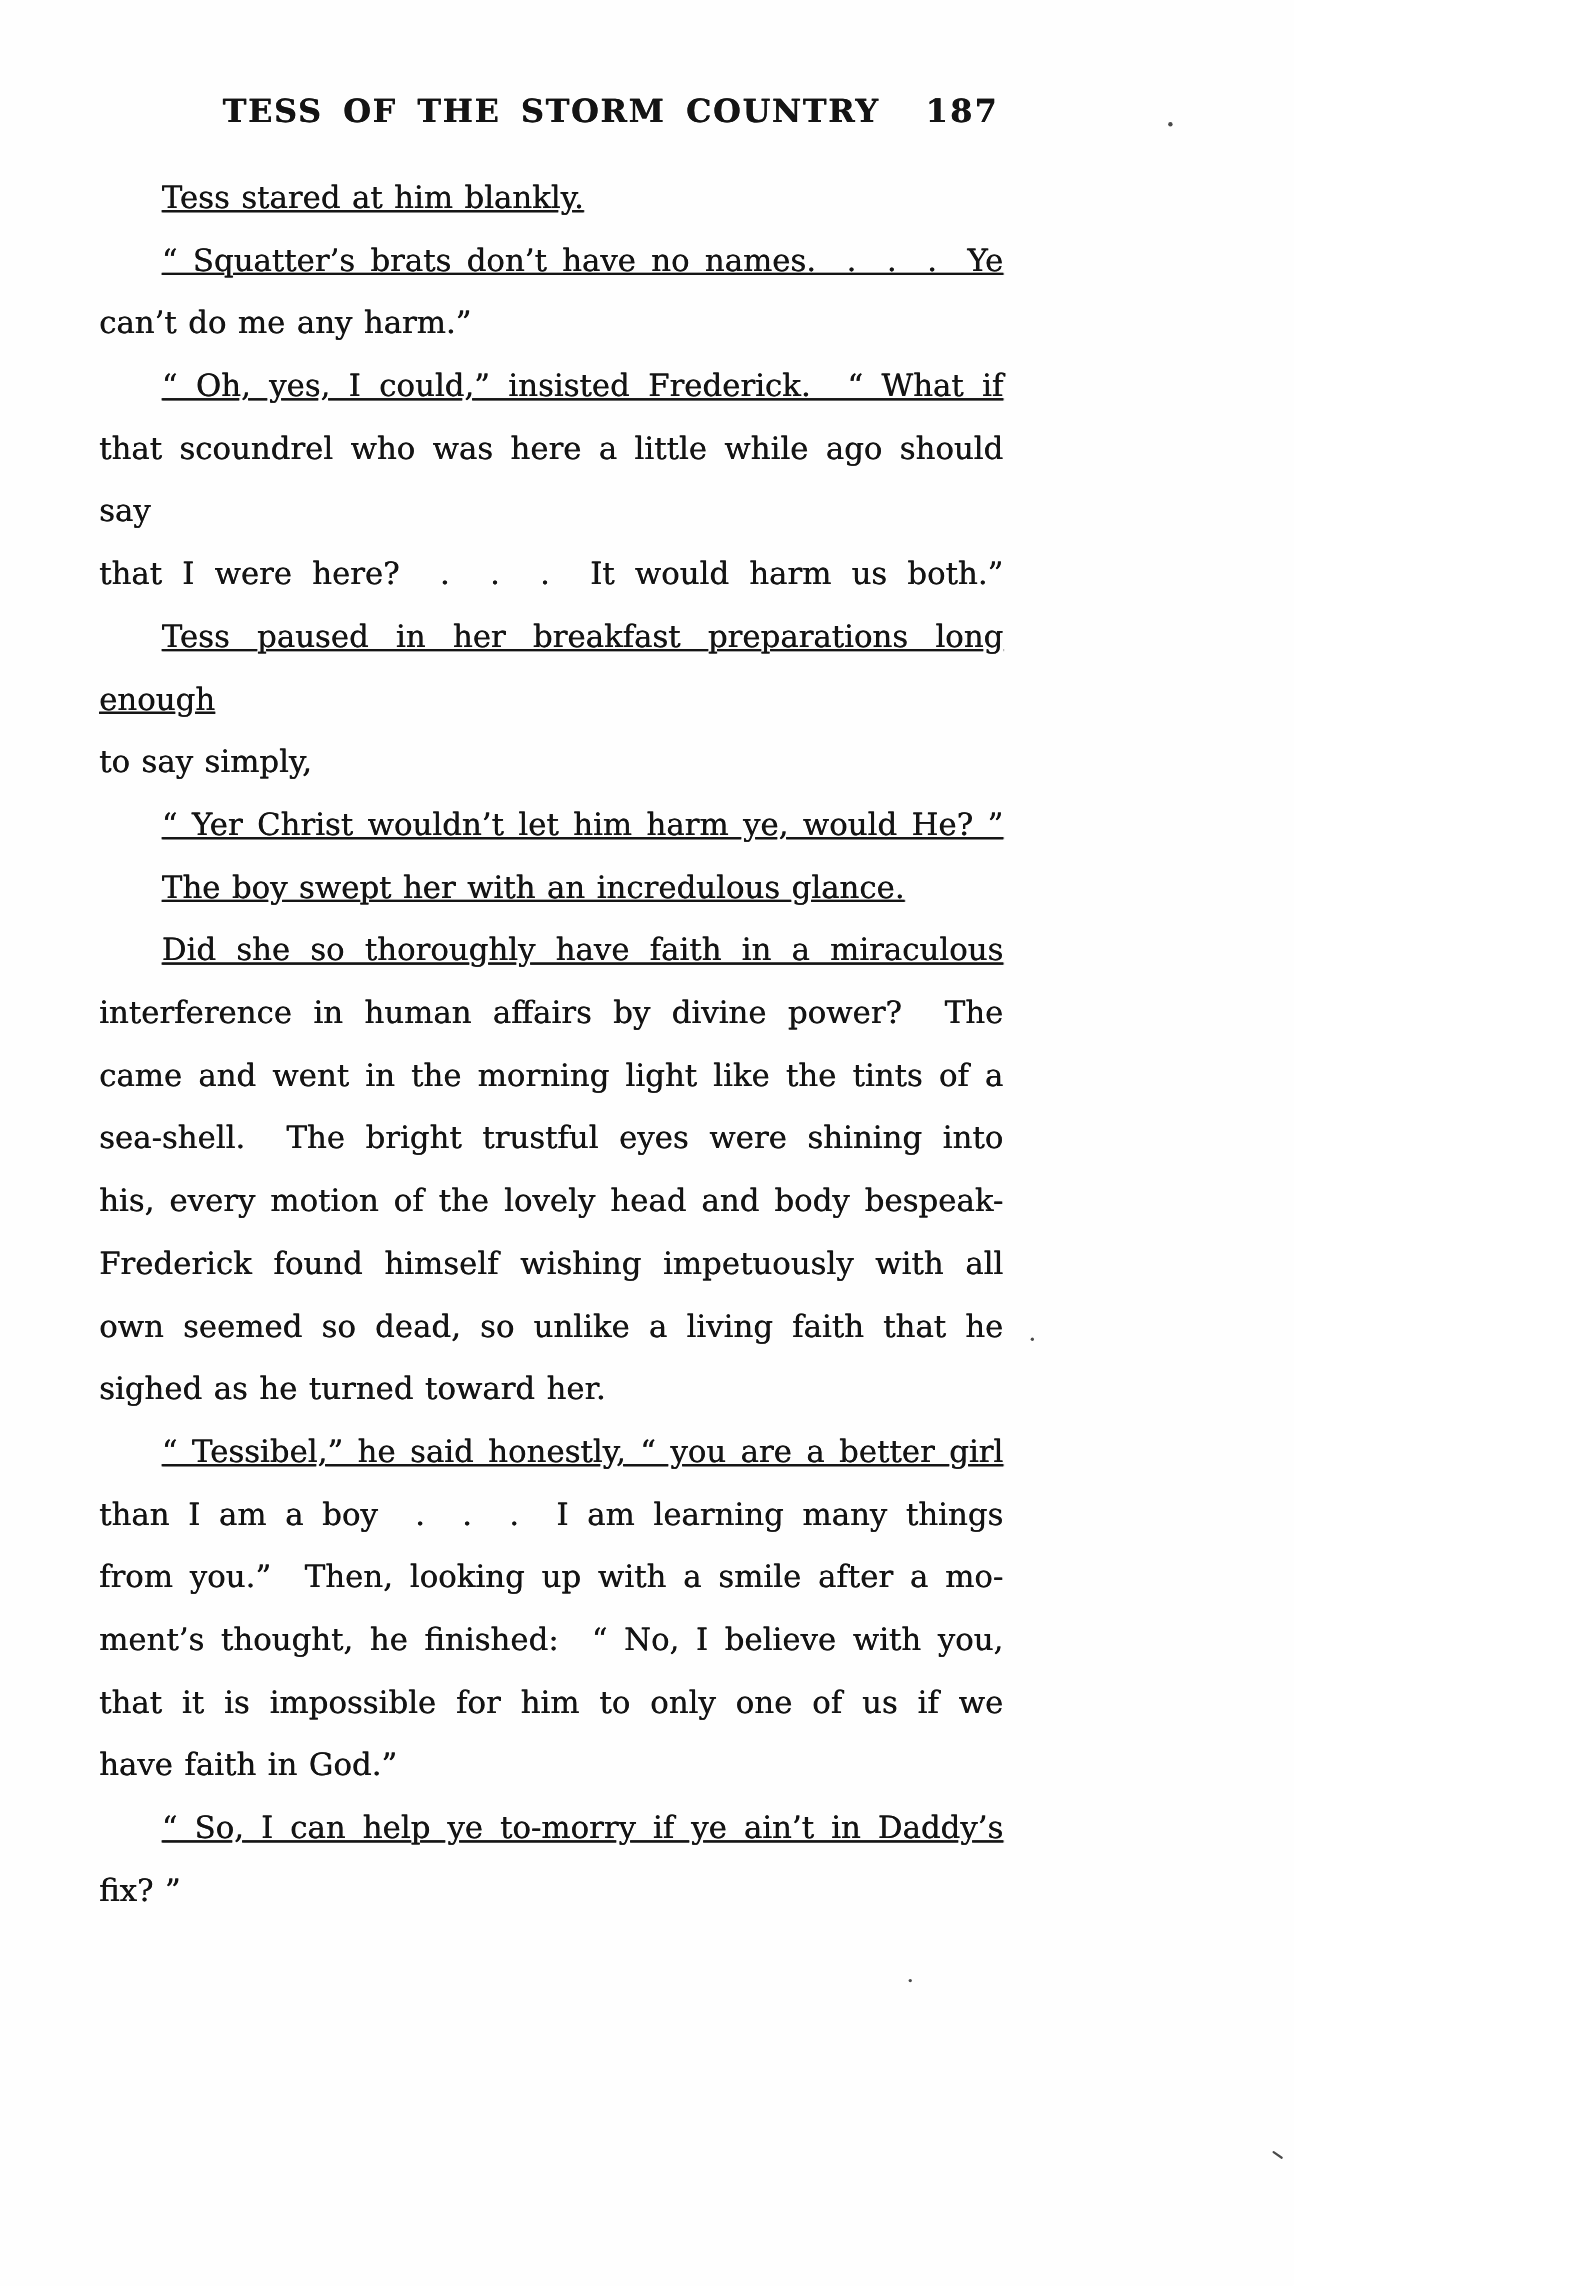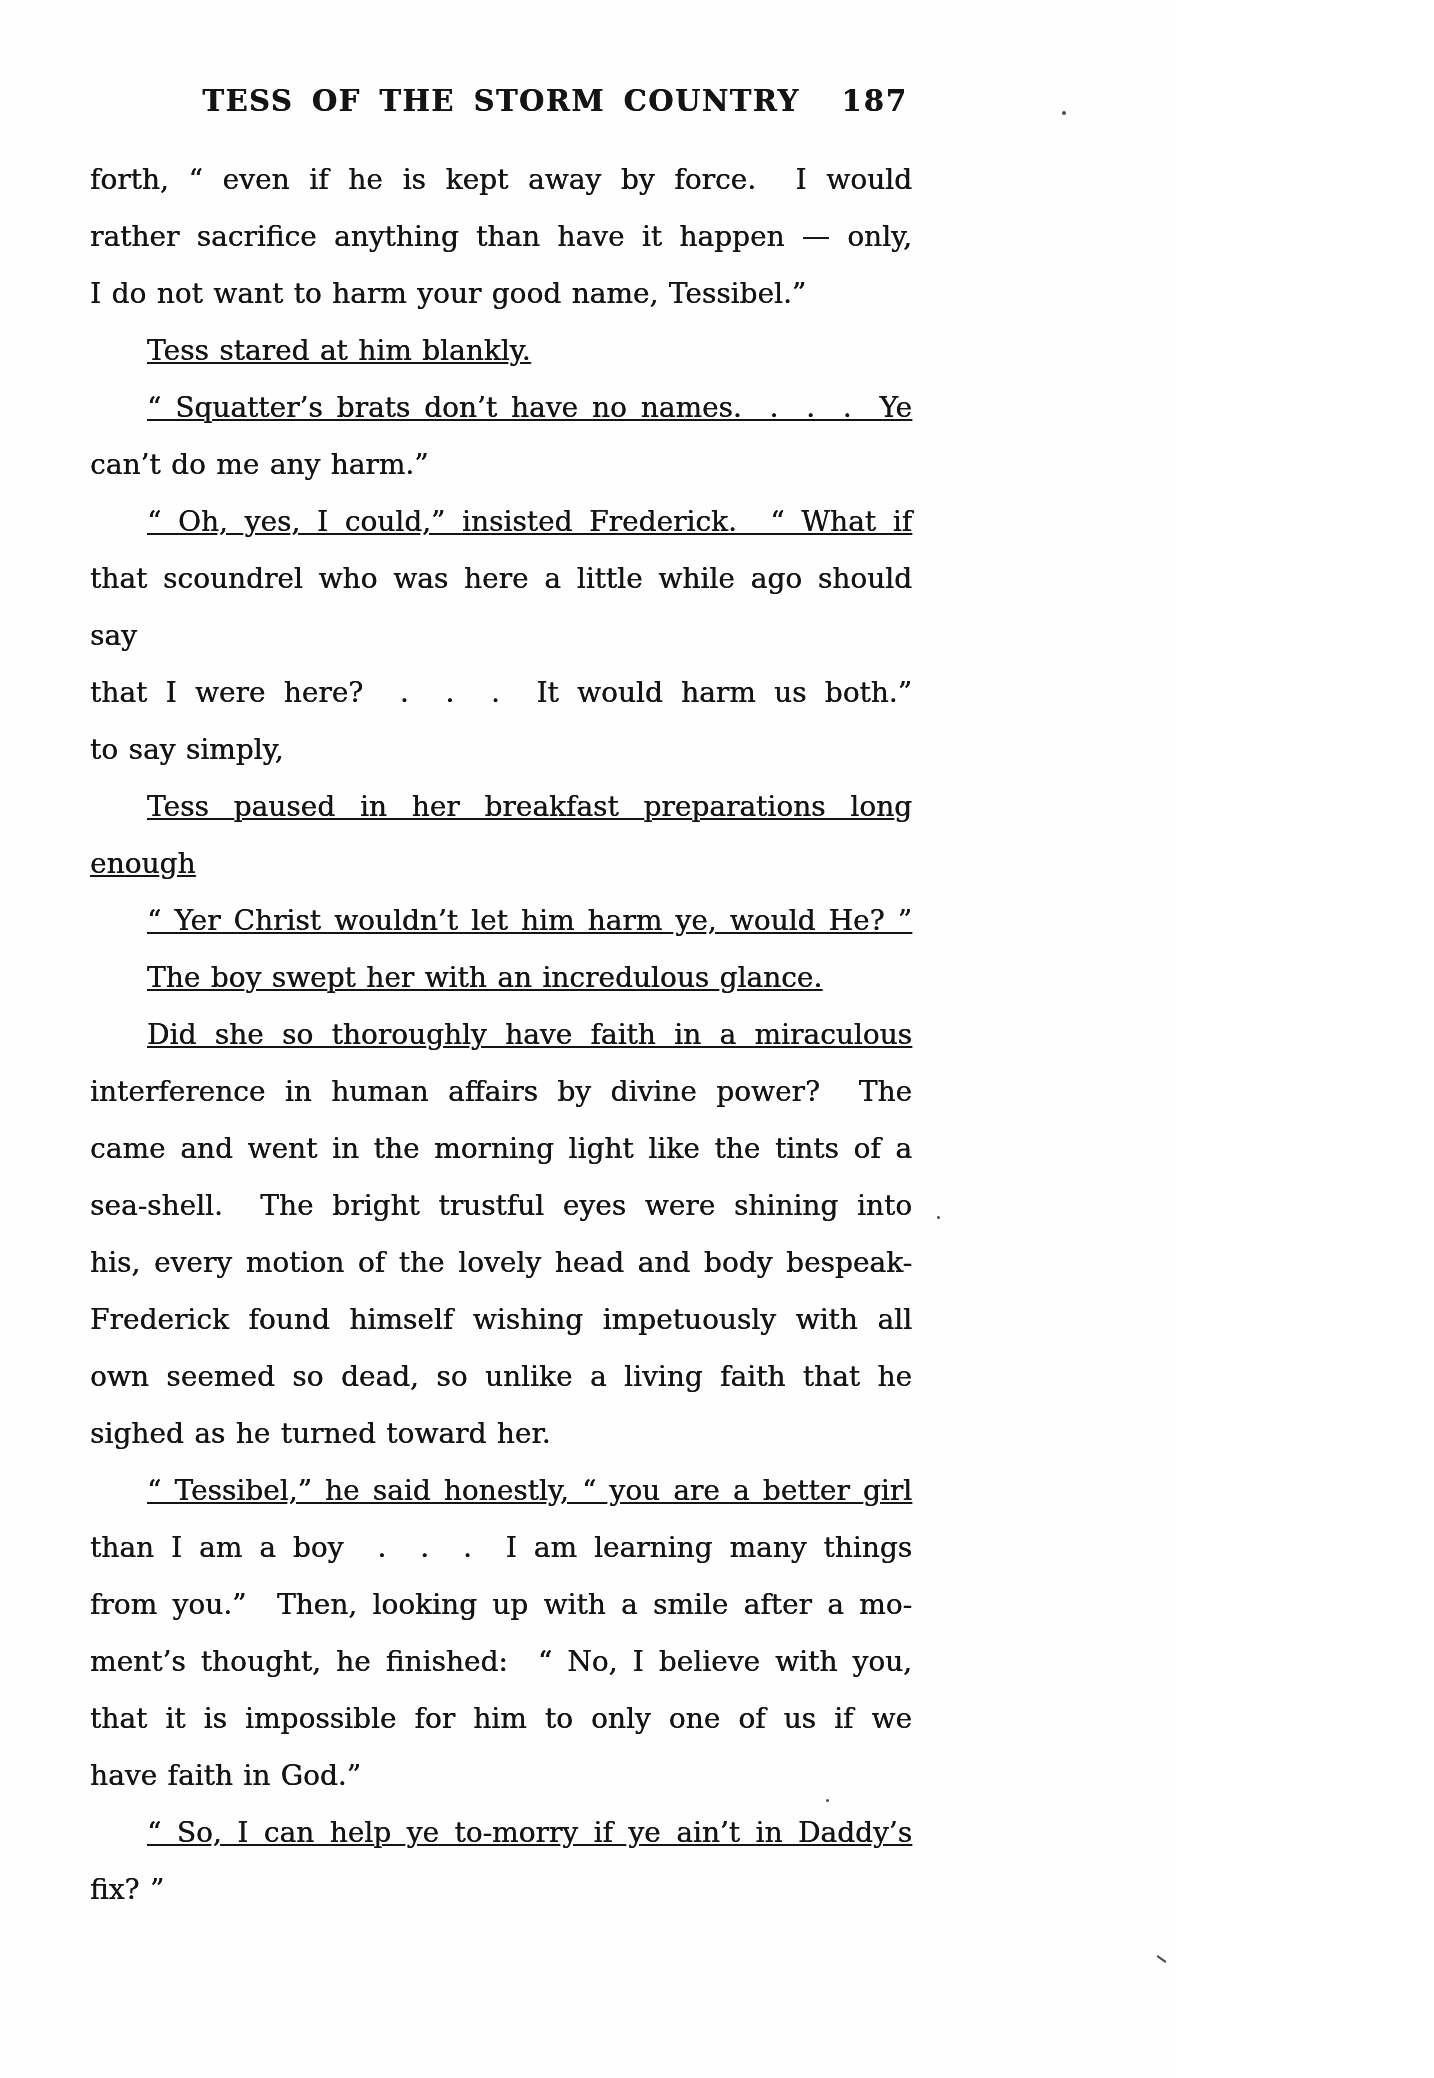--- a/index.html
+++ b/index.html
@@ -68,39 +68,34 @@
 <body>
 
 <div class="page">
   <div class="content">
     <header class="running-head">
       <span class="head-title">TESS OF THE STORM COUNTRY</span>
       <span class="page-num">187</span>
     </header>
     <main class="body-text">
         <div class="paragraph">
-          <div class="line">forth, “ even if he is kept away by force. &nbsp;I would</div>
-          <div class="line">rather sacrifice anything than have it happen — only,</div>
-          <div class="line last">I do not want to harm your good name, Tessibel.”</div>
-        </div>
-        <div class="paragraph">
           <div class="line indent last">Tess stared at him blankly.</div>
         </div>
         <div class="paragraph">
           <div class="line indent">“ Squatter’s brats don’t have no names. &nbsp;. &nbsp;. &nbsp;. &nbsp;Ye</div>
           <div class="line last">can’t do me any harm.”</div>
         </div>
         <div class="paragraph">
           <div class="line indent">“ Oh, yes, I could,” insisted Frederick. &nbsp;“ What if</div>
           <div class="line">that scoundrel who was here a little while ago should say</div>
           <div class="line">that I were here? &nbsp;. &nbsp;. &nbsp;. &nbsp;It would harm us both.”</div>
         </div>
         <div class="paragraph">
+          <div class="line indent">Tess paused in her breakfast preparations long enough</div>
           <div class="line last">to say simply,</div>
-          <div class="line indent">Tess paused in her breakfast preparations long enough</div>
         </div>
         <div class="paragraph">
           <div class="line indent">“ Yer Christ wouldn’t let him harm ye, would He? ”</div>
         </div>
         <div class="paragraph">
           <div class="line indent last">The boy swept her with an incredulous glance.</div>
         </div>
         <div class="paragraph">
           <div class="line indent">Did she so thoroughly have faith in a miraculous</div>
           <div class="line">interference in human affairs by divine power? &nbsp;The</div>

